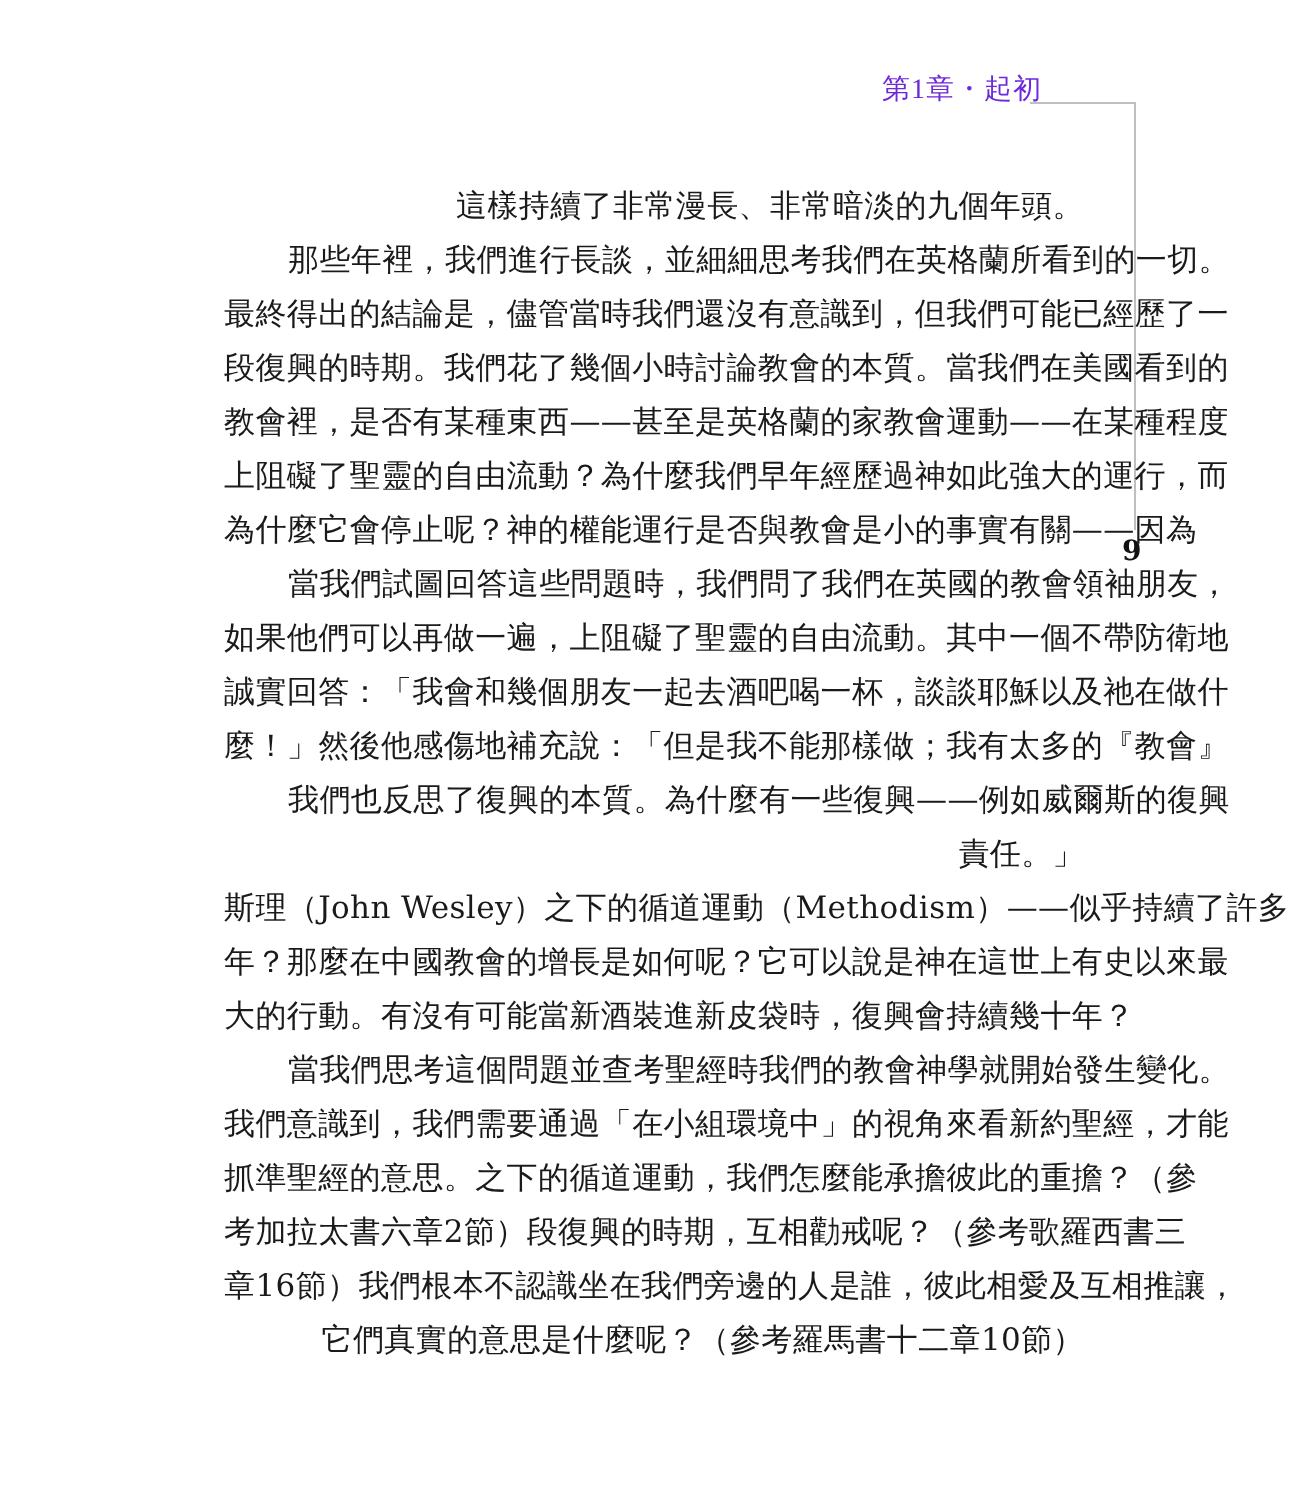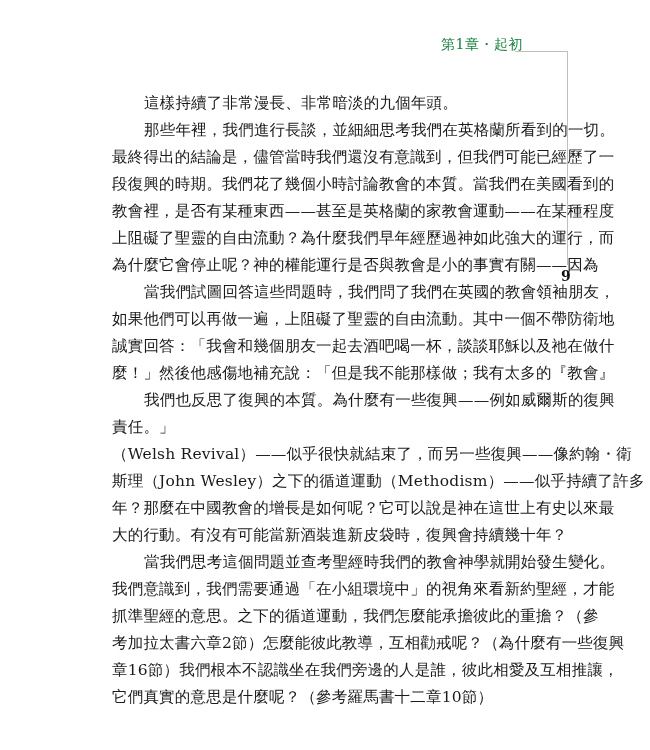--- a/index.html
+++ b/index.html
@@ -13,23 +13,24 @@
       position: relative;
       overflow: hidden;
       font-family: "DejaVu Serif", "Liberation Serif", serif;
       color: #1a1a1a;
     }
     .running-header {
       position: absolute;
       left: 441px;
       top: 36px;
       font-size: 14px;
-      color: #15803d;
+      color: #6d28d9;
       letter-spacing: 0.5px;
       white-space: nowrap;
+      font-family: Liberation Serif, serif;
     }
     .header-rule-h {
       position: absolute;
       left: 515px;
       top: 51px;
       width: 53px;
       height: 0;
       border-top: 1px solid #bfbfbf;
     }
     .header-rule-v {
@@ -46,20 +47,21 @@
       top: 268px;
       font-size: 14px;
       font-weight: bold;
       color: #111;
     }
     .body-text {
       position: absolute;
       left: 112px;
       top: 90px;
       width: 430px;
+      text-align: right;
     }
     .line {
       height: 27px;
       line-height: 27px;
       font-size: 15.5px;
       white-space: nowrap;
       letter-spacing: 0.2px;
     }
     .line.indent {
       padding-left: 32px;
@@ -80,23 +82,22 @@
     <div class="line">段復興的時期。我們花了幾個小時討論教會的本質。當我們在美國看到的</div>
     <div class="line">教會裡，是否有某種東西——甚至是英格蘭的家教會運動——在某種程度</div>
     <div class="line">上阻礙了聖靈的自由流動？為什麼我們早年經歷過神如此強大的運行，而</div>
     <div class="line">為什麼它會停止呢？神的權能運行是否與教會是小的事實有關——因為</div>
     <div class="line indent">當我們試圖回答這些問題時，我們問了我們在英國的教會領袖朋友，</div>
     <div class="line">如果他們可以再做一遍，上阻礙了聖靈的自由流動。其中一個不帶防衛地</div>
     <div class="line">誠實回答：「我會和幾個朋友一起去酒吧喝一杯，談談耶穌以及祂在做什</div>
     <div class="line">麼！」然後他感傷地補充說：「但是我不能那樣做；我有太多的『教會』</div>
     <div class="line indent">我們也反思了復興的本質。為什麼有一些復興——例如威爾斯的復興</div>
     <div class="line">責任。」</div>
-    <div class="line">（Welsh Revival）——似乎很快就結束了，而另一些復興——像約翰・衛</div>
     <div class="line">斯理（John Wesley）之下的循道運動（Methodism）——似乎持續了許多</div>
     <div class="line">年？那麼在中國教會的增長是如何呢？它可以說是神在這世上有史以來最</div>
     <div class="line">大的行動。有沒有可能當新酒裝進新皮袋時，復興會持續幾十年？</div>
     <div class="line indent">當我們思考這個問題並查考聖經時我們的教會神學就開始發生變化。</div>
     <div class="line">我們意識到，我們需要通過「在小組環境中」的視角來看新約聖經，才能</div>
     <div class="line">抓準聖經的意思。之下的循道運動，我們怎麼能承擔彼此的重擔？（參</div>
-    <div class="line">考加拉太書六章2節）怎麼能彼此教導，互相勸戒呢？（為什麼有一些復興</div>
+    <div class="line">考加拉太書六章2節）段復興的時期，互相勸戒呢？（參考歌羅西書三</div>
     <div class="line">章16節）我們根本不認識坐在我們旁邊的人是誰，彼此相愛及互相推讓，</div>
     <div class="line">它們真實的意思是什麼呢？（參考羅馬書十二章10節）</div>
   </div>
 
 </body></html>

